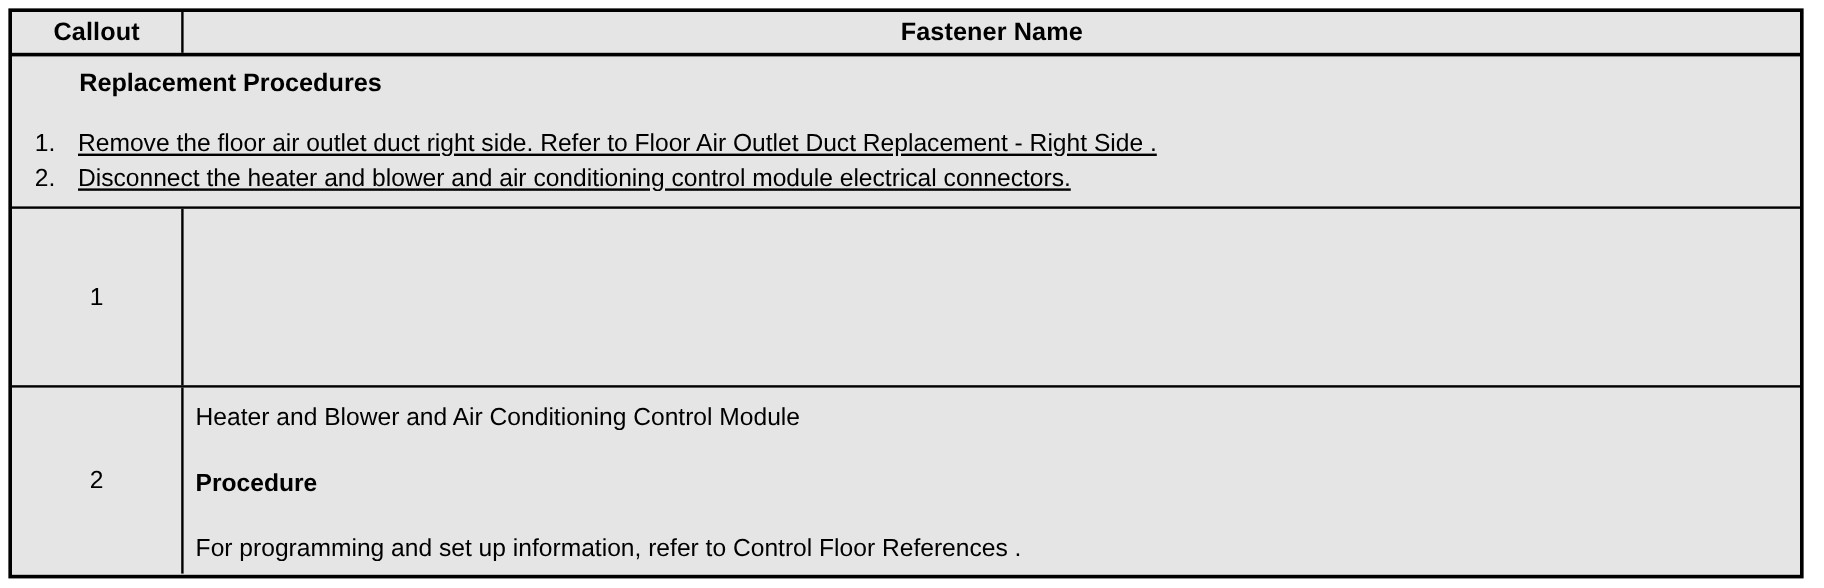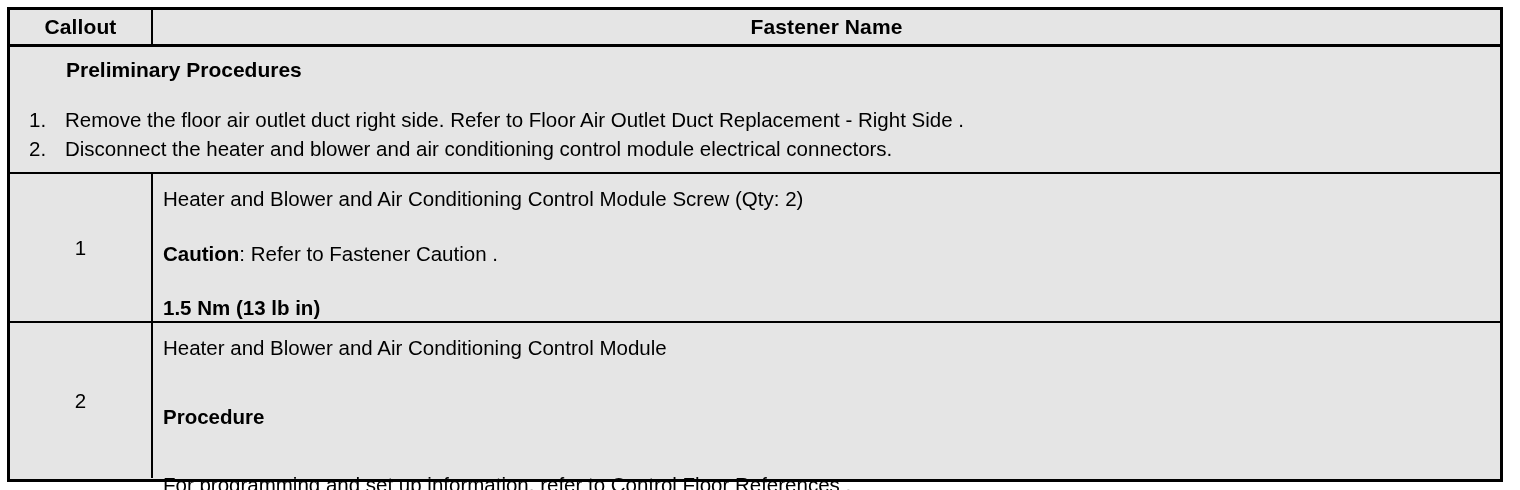--- a/index.html
+++ b/index.html
@@ -113,20 +113,21 @@
     line-height: 1.42;
     padding-left: 19px;
   }
   .prelim-num {
     width: 36px;
     flex: 0 0 36px;
     text-align: left;
   }
   .prelim-text {
     flex: 1 1 auto;
+    text-decoration: underline;
   }
 
   
   .row-item-1 { height: 149px; flex: 0 0 149px; }   
   .row-item-2 { height: 155px; flex: 0 0 155px; }   
 
   .row-item-1 .cell-callout,
   .row-item-2 .cell-callout {
     font-size: 20.5px;
     font-weight: normal;
@@ -144,57 +145,52 @@
   .row-item-1 .cell-name {
     justify-content: flex-start;
     padding-top: 13px;
   }
   .row-item-1 .cell-name .line + .line { margin-top: 31px; }
 
   .row-item-2 .cell-name {
     justify-content: flex-start;
     padding-top: 13px;
   }
-  .row-item-2 .cell-name .line + .line { margin-top: 45px; }
+  .row-item-2 .cell-name .line + .line { margin-top: 31px; }
 
   .bold-inline { font-weight: bold; }
 </style>
 </head>
 <body>
 
 <div class="sheet">
 
   <div class="proc-table">
 
     <div class="row row-header sep-heavy">
       <div class="cell-callout">Callout</div>
       <div class="cell-name">Fastener Name</div>
     </div>
 
     <div class="row row-prelim sep-thin">
-      <div class="prelim-title">Preliminary Procedures</div>
+      <div class="prelim-title">Replacement Procedures</div>
       <ol class="prelim-list">
         <li>
           <span class="prelim-num">1.</span>
           <span class="prelim-text">Remove the floor air outlet duct right side. Refer to Floor Air Outlet Duct Replacement - Right Side .</span>
         </li>
         <li>
           <span class="prelim-num">2.</span>
           <span class="prelim-text">Disconnect the heater and blower and air conditioning control module electrical connectors.</span>
         </li>
       </ol>
     </div>
 
     <div class="row row-item-1 sep-thin">
       <div class="cell-callout">1</div>
-      <div class="cell-name">
-        <div class="line l1">Heater and Blower and Air Conditioning Control Module Screw (Qty: 2)</div>
-        <div class="line"><span class="bold-inline">Caution</span><span>: Refer to Fastener Caution .</span></div>
-        <div class="line b">1.5 Nm (13 lb in)</div>
-      </div>
     </div>
 
     <div class="row row-item-2">
       <div class="cell-callout">2</div>
       <div class="cell-name">
         <div class="line l1">Heater and Blower and Air Conditioning Control Module</div>
         <div class="line b">Procedure</div>
         <div class="line">For programming and set up information, refer to Control Floor References .</div>
       </div>
     </div>

